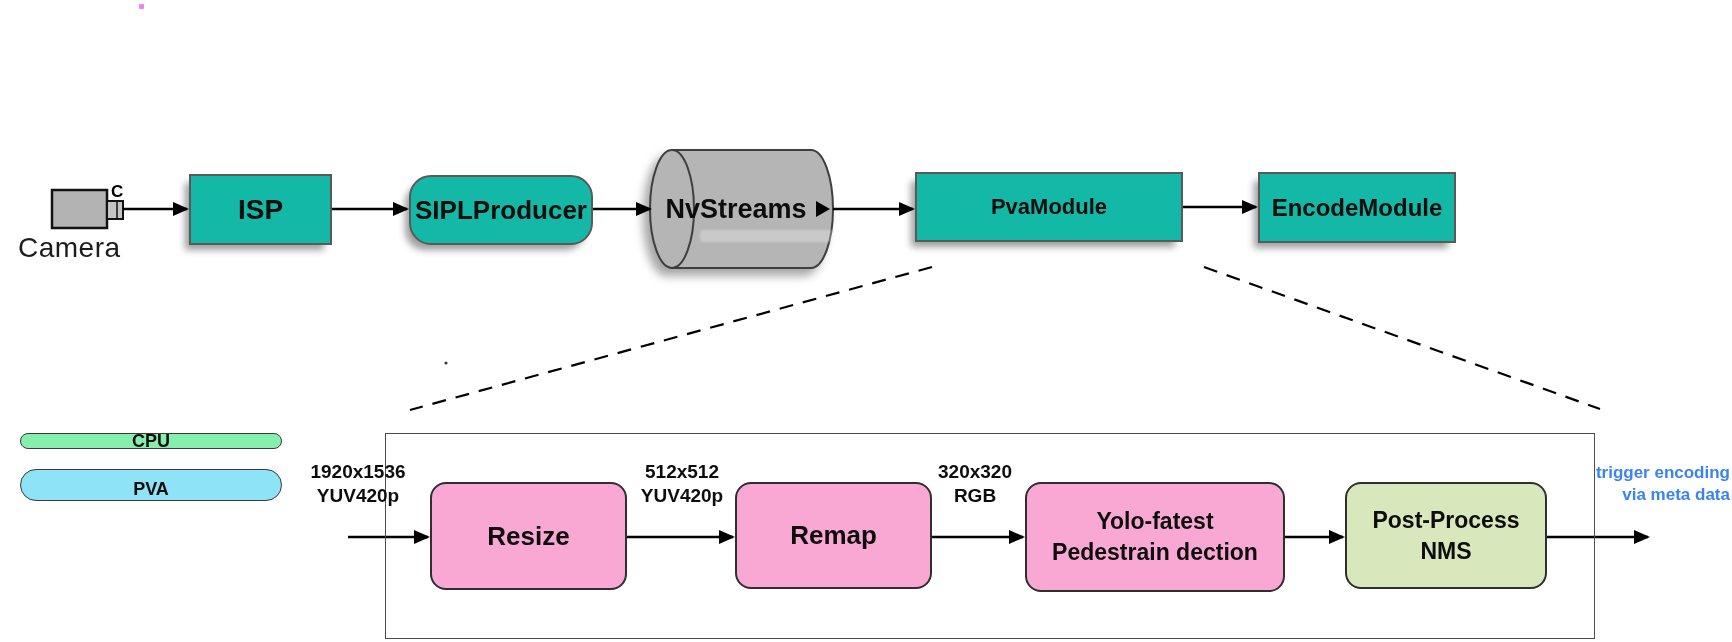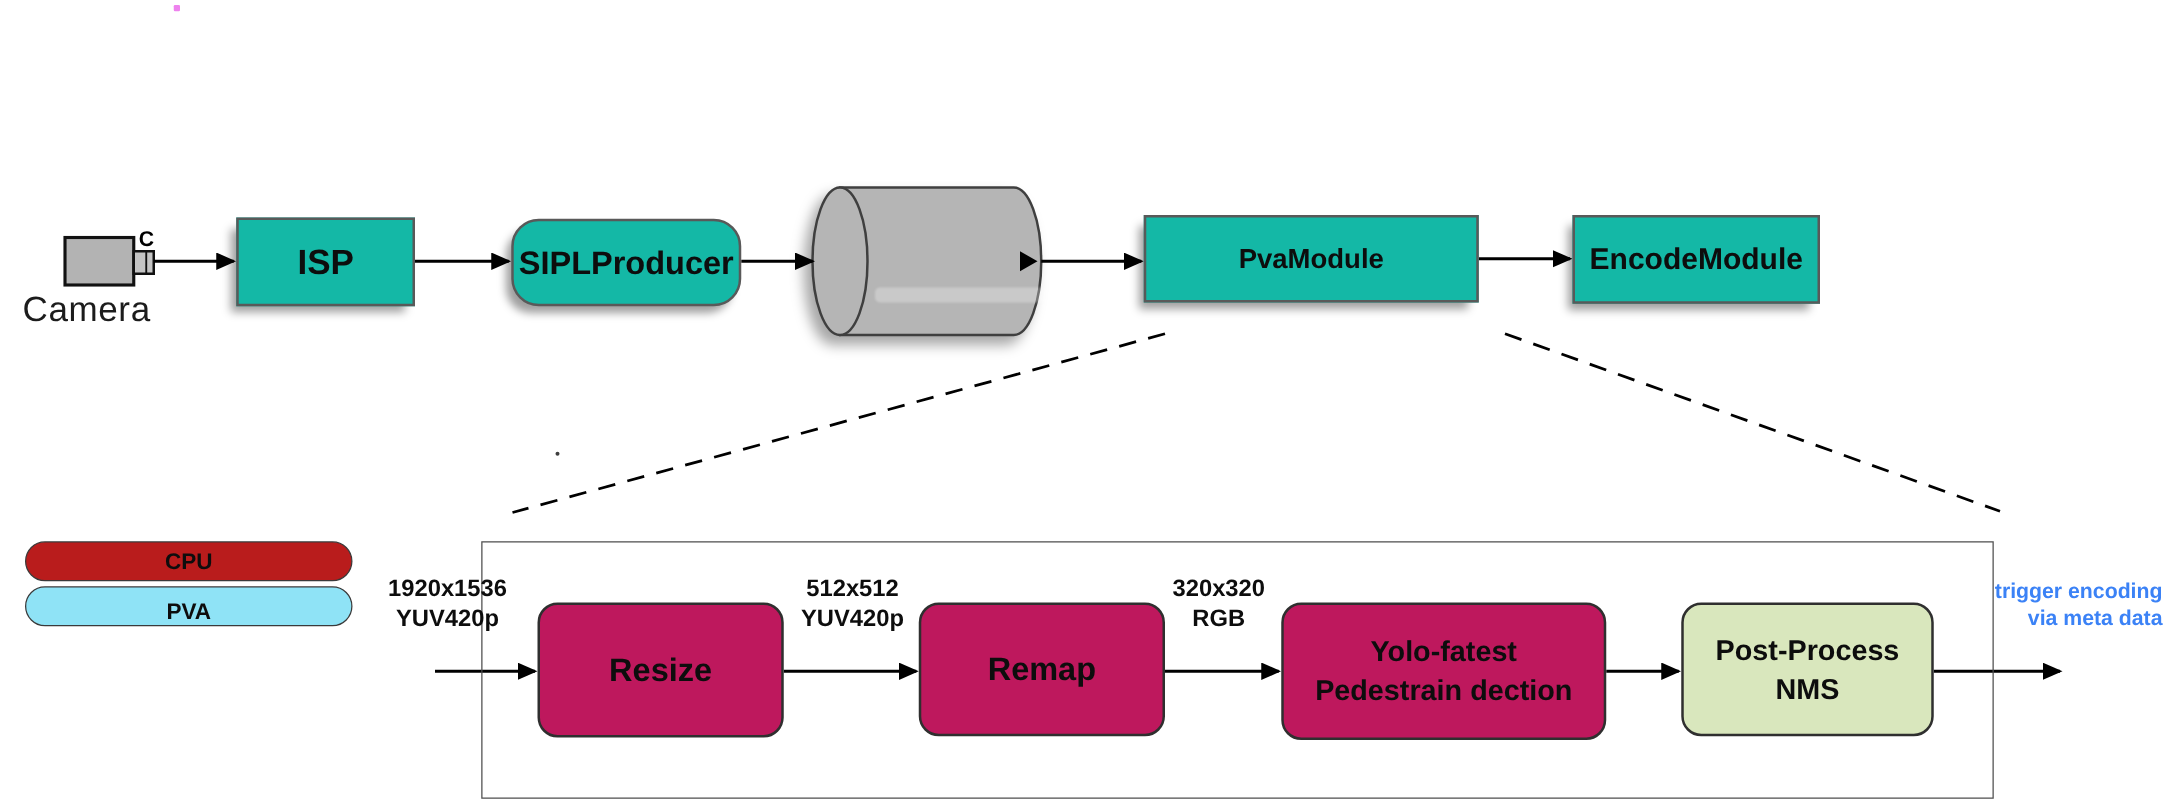--- a/index.html
+++ b/index.html
@@ -12,21 +12,21 @@
     position:absolute;z-index:2;background:#14b8a6;border:2px solid #595959;
     display:flex;align-items:center;justify-content:center;text-align:center;
     font-weight:bold;color:#0d0d0d;box-shadow:-6px 7px 7px -2px rgba(0,0,0,0.38);
     box-sizing:border-box;
   }
   .stage{
     position:absolute;z-index:2;border:2px solid #2f2f2f;border-radius:16px;
     display:flex;flex-direction:column;align-items:center;justify-content:center;
     text-align:center;font-weight:bold;color:#0d0d0d;box-sizing:border-box;
   }
-  .stage.cyan{background:#be185d;}
+  .stage.cyan{background:#f9a8d4;}
   .stage.green{background:#d9e7bd;}
   .pill{
     position:absolute;z-index:2;border:1.5px solid #3a3a3a;border-radius:16px;
     display:flex;align-items:center;justify-content:center;font-weight:bold;
     font-size:18px;box-sizing:border-box;color:#0d0d0d;
   }
   .iolabel{
     position:absolute;z-index:3;text-align:center;font-weight:bold;
     font-size:19px;line-height:24px;color:#0d0d0d;
   }
@@ -103,29 +103,32 @@
   <div class="camera-label" style="left:18px;top:232px;">Camera</div>
 
   <div class="box" style="left:189px;top:174px;width:143px;height:71px;font-size:28px;">
     <span>ISP</span>
   </div>
   <div class="box" style="left:409px;top:175px;width:184px;height:70px;font-size:26px;border-radius:22px;">
     <span>SIPLProducer</span>
   </div>
 
   <div class="cyl-sheen" style="left:700px;top:230px;width:145px;height:12px;"></div>
+  <div class="cyl-label" style="left:656px;top:150px;width:160px;height:118px;">
+    <span>NvStreams</span>
+  </div>
 
   <div class="box" style="left:915px;top:172px;width:268px;height:70px;font-size:22px;">
     <span>PvaModule</span>
   </div>
   <div class="box" style="left:1258px;top:172px;width:198px;height:71px;font-size:24px;">
     <span>EncodeModule</span>
   </div>
 
-  <div class="pill" style="left:20px;top:433px;width:262px;height:32px;background:#b91c1c;">
+  <div class="pill" style="left:20px;top:433px;width:262px;height:16px;background:#86efac;">
     <span>CPU</span>
   </div>
   <div class="pill" style="left:20px;top:469px;width:262px;height:32px;background:#8fe3f6;align-items:flex-end;">
     <span>PVA</span>
   </div>
 
   <div class="panel" style="left:385px;top:433px;width:1210px;height:206px;"></div>
 
   <div class="stage cyan" style="left:430px;top:482px;width:197px;height:108px;font-size:26px;">
     <span>Resize</span>

